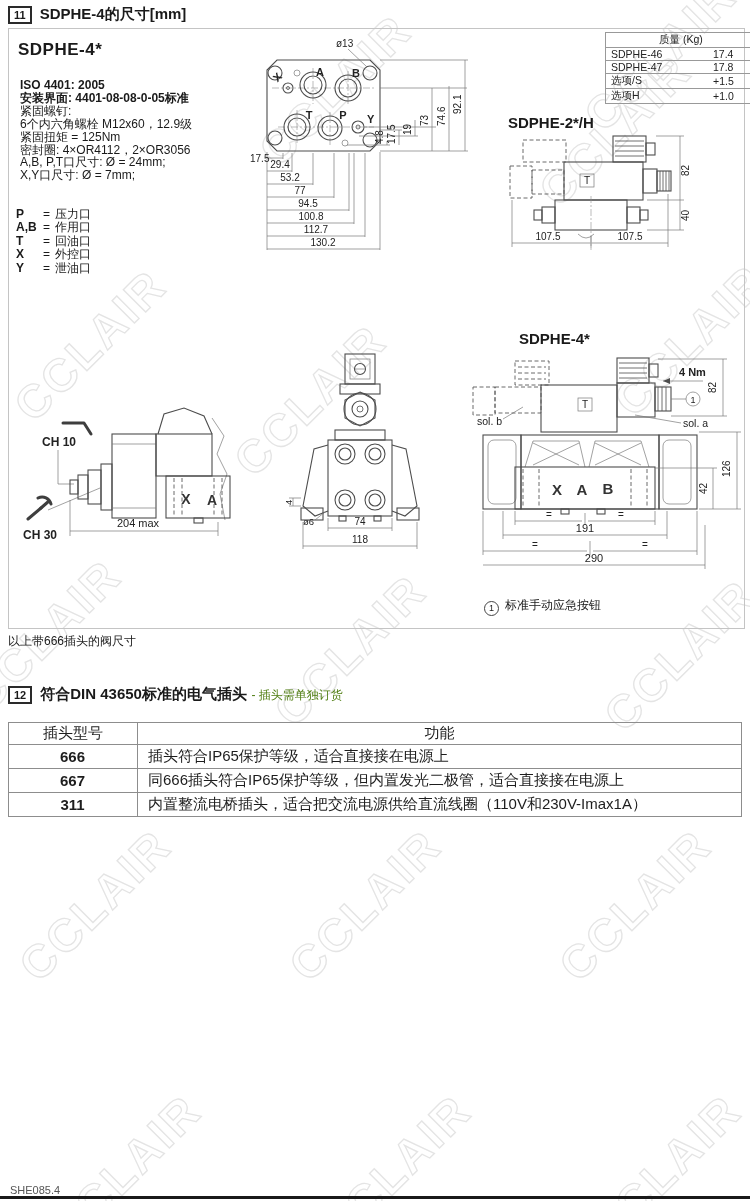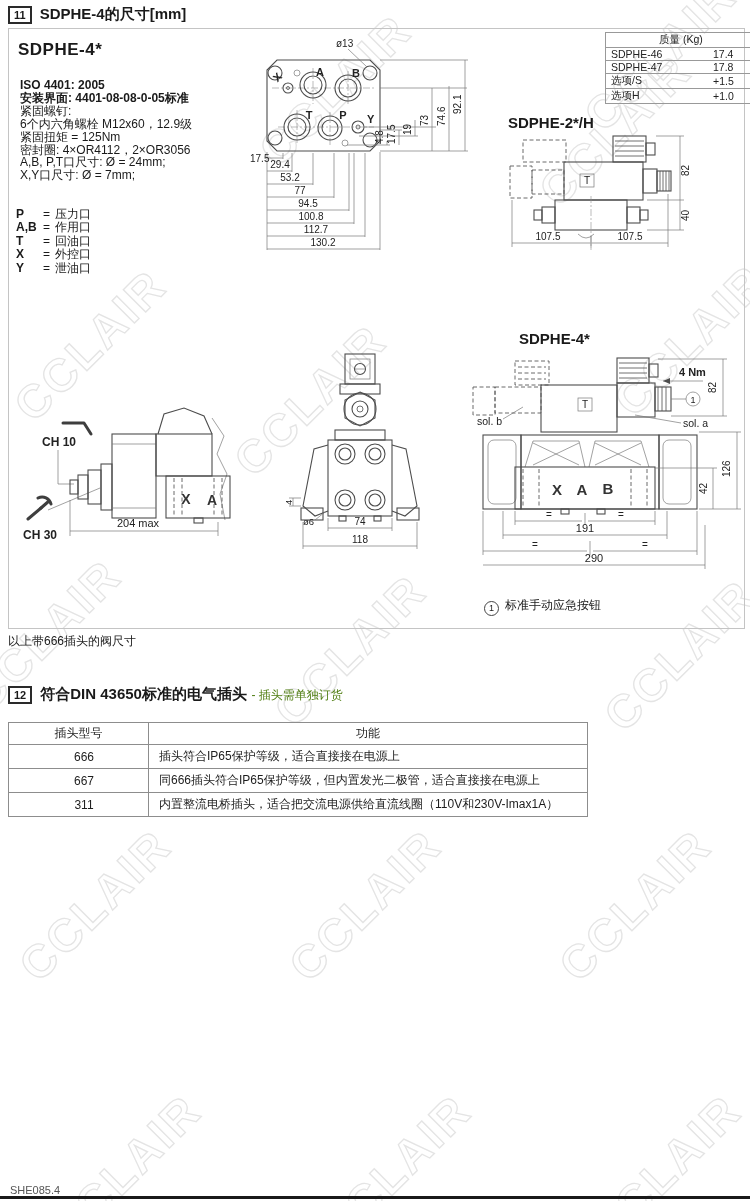--- a/index.html
+++ b/index.html
@@ -24,26 +24,26 @@
   .legend .lk{display:inline-block;width:27px;font-weight:700;}
   .legend .leq{display:inline-block;width:12px;}
   .dwg-label{font-size:15px;font-weight:700;}
   
   .wtable{position:absolute;z-index:1;left:605px;top:32px;width:152px;border-collapse:collapse;
           font-size:10.5px;color:#222;border:1px solid #999;}
   .wtable th,.wtable td{border-top:1px solid #999;padding:0 5px;height:12px;font-weight:400;text-align:left;}
   .wtable th{text-align:center;border-top:none;}
   .wtable td.num{text-align:left;width:38px;}
   
-  .ptable{position:absolute;z-index:1;left:8px;top:722px;width:580px;border-collapse:collapse;
-          font-size:12px;color:#1d1d1d;}
+  .ptable{position:absolute;z-index:1;left:8px;top:722px;width:734px;border-collapse:collapse;
+          font-size:15px;color:#1d1d1d;}
   .ptable th,.ptable td{border:1px solid #8d8d8d;}
   .ptable th{font-weight:400;height:19px;}
   .ptable td{height:21px;padding-left:10px;}
-  .ptable td.code{width:126px;text-align:center;font-weight:400;padding-left:12px;}
+  .ptable td.code{width:126px;text-align:center;font-weight:700;padding-left:0;}
   .note{font-size:12px;}
   .circ1{display:inline-block;width:13px;height:13px;border:1px solid #444;border-radius:50%;
          font-size:9px;line-height:13px;text-align:center;margin-right:6px;vertical-align:-2px;}
   .footer{font-size:11px;color:#555;}
   .bottomline{position:absolute;left:0;top:1196px;width:750px;height:3px;background:#191919;z-index:1;}
   
   svg{position:absolute;z-index:1;overflow:visible;}
   svg text{font-family:"Liberation Sans","DejaVu Sans",sans-serif;}
   .ln{fill:none;stroke:#4d4d4d;stroke-width:1.1;}
   .tn{fill:none;stroke:#7a7a7a;stroke-width:.7;}

